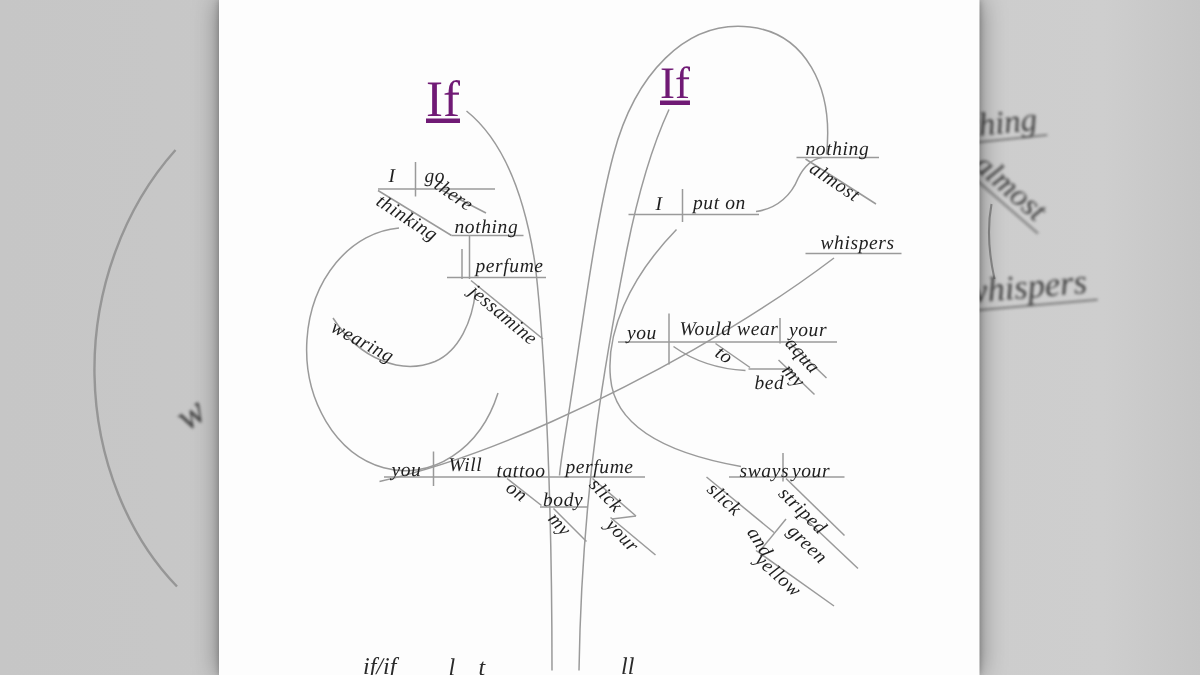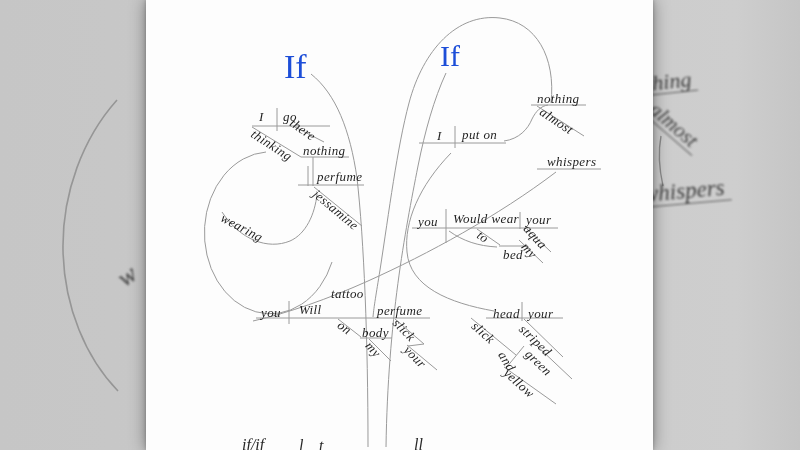--- a/index.html
+++ b/index.html
@@ -22,22 +22,22 @@
     box-shadow:0 0 16px rgba(0,0,0,.40), 0 0 4px rgba(0,0,0,.25);
   }
   svg{position:absolute;left:0;top:0;pointer-events:none;}
   .diagram-stroke{fill:none;stroke:#9a9a9a;stroke-width:1;}
   
   .w{
     position:absolute;font-style:italic;font-size:13px;color:#1e1e1e;
     transform-origin:left top;white-space:nowrap;letter-spacing:.4px;line-height:1;
   }
   .if{
-    position:absolute;font-style:normal;color:#1d4ed8;transform-origin:left top;
-    line-height:1;letter-spacing:0;
+    position:absolute;font-style:normal;color:#701a75;transform-origin:left top;
+    line-height:1;letter-spacing:0;text-decoration:underline;
   }
   .frag{
     position:absolute;font-style:italic;font-size:16px;color:#2a2a2a;
     white-space:nowrap;line-height:1;
   }
 </style>
 </head>
 <body>
 
 <div class="layer">
@@ -138,29 +138,29 @@
   <span class="w" style="left:418px;top:215px;">you</span>
   <span class="w" style="left:453px;top:212px;text-align:center;">Would wear</span>
   <span class="w" style="left:526px;top:213px;">your</span>
   <span class="w" style="left:482px;top:228px;transform:rotate(33deg);">to</span>
   <span class="w" style="left:503px;top:248px;">bed</span>
   <span class="w" style="left:531px;top:222px;transform:rotate(48deg);">aqua</span>
   <span class="w" style="left:529px;top:240px;transform:rotate(48deg);">my</span>
 
   <span class="w" style="left:261px;top:306px;">you</span>
   <span class="w" style="left:299px;top:303px;text-align:center;">Will</span>
-  <span class="w" style="left:331px;top:287px;">tattoo</span>
+  <span class="w" style="left:331px;top:307px;">tattoo</span>
   <span class="w" style="left:377px;top:304px;">perfume</span>
   <span class="w" style="left:343px;top:318px;transform:rotate(36deg);">on</span>
   <span class="w" style="left:362px;top:326px;">body</span>
   <span class="w" style="left:373px;top:339px;transform:rotate(48deg);">my</span>
   <span class="w" style="left:400px;top:316px;transform:rotate(46deg);">slick</span>
   <span class="w" style="left:411px;top:343px;transform:rotate(46deg);">your</span>
 
-  <span class="w" style="left:493px;top:307px;">head</span>
+  <span class="w" style="left:493px;top:307px;">sways</span>
   <span class="w" style="left:528px;top:307px;">your</span>
   <span class="w" style="left:478px;top:319px;transform:rotate(42deg);">slick</span>
   <span class="w" style="left:526px;top:322px;transform:rotate(44deg);">striped</span>
   <span class="w" style="left:532px;top:347px;transform:rotate(44deg);">green</span>
   <span class="w" style="left:507px;top:349px;transform:rotate(58deg);">and</span>
   <span class="w" style="left:510px;top:366px;transform:rotate(42deg);">yellow</span>
 
   <span class="frag" style="left:242px;top:437px;">if/if</span>
   <span class="frag" style="left:299px;top:438px;">l</span>
   <span class="frag" style="left:319px;top:438px;">t</span>

